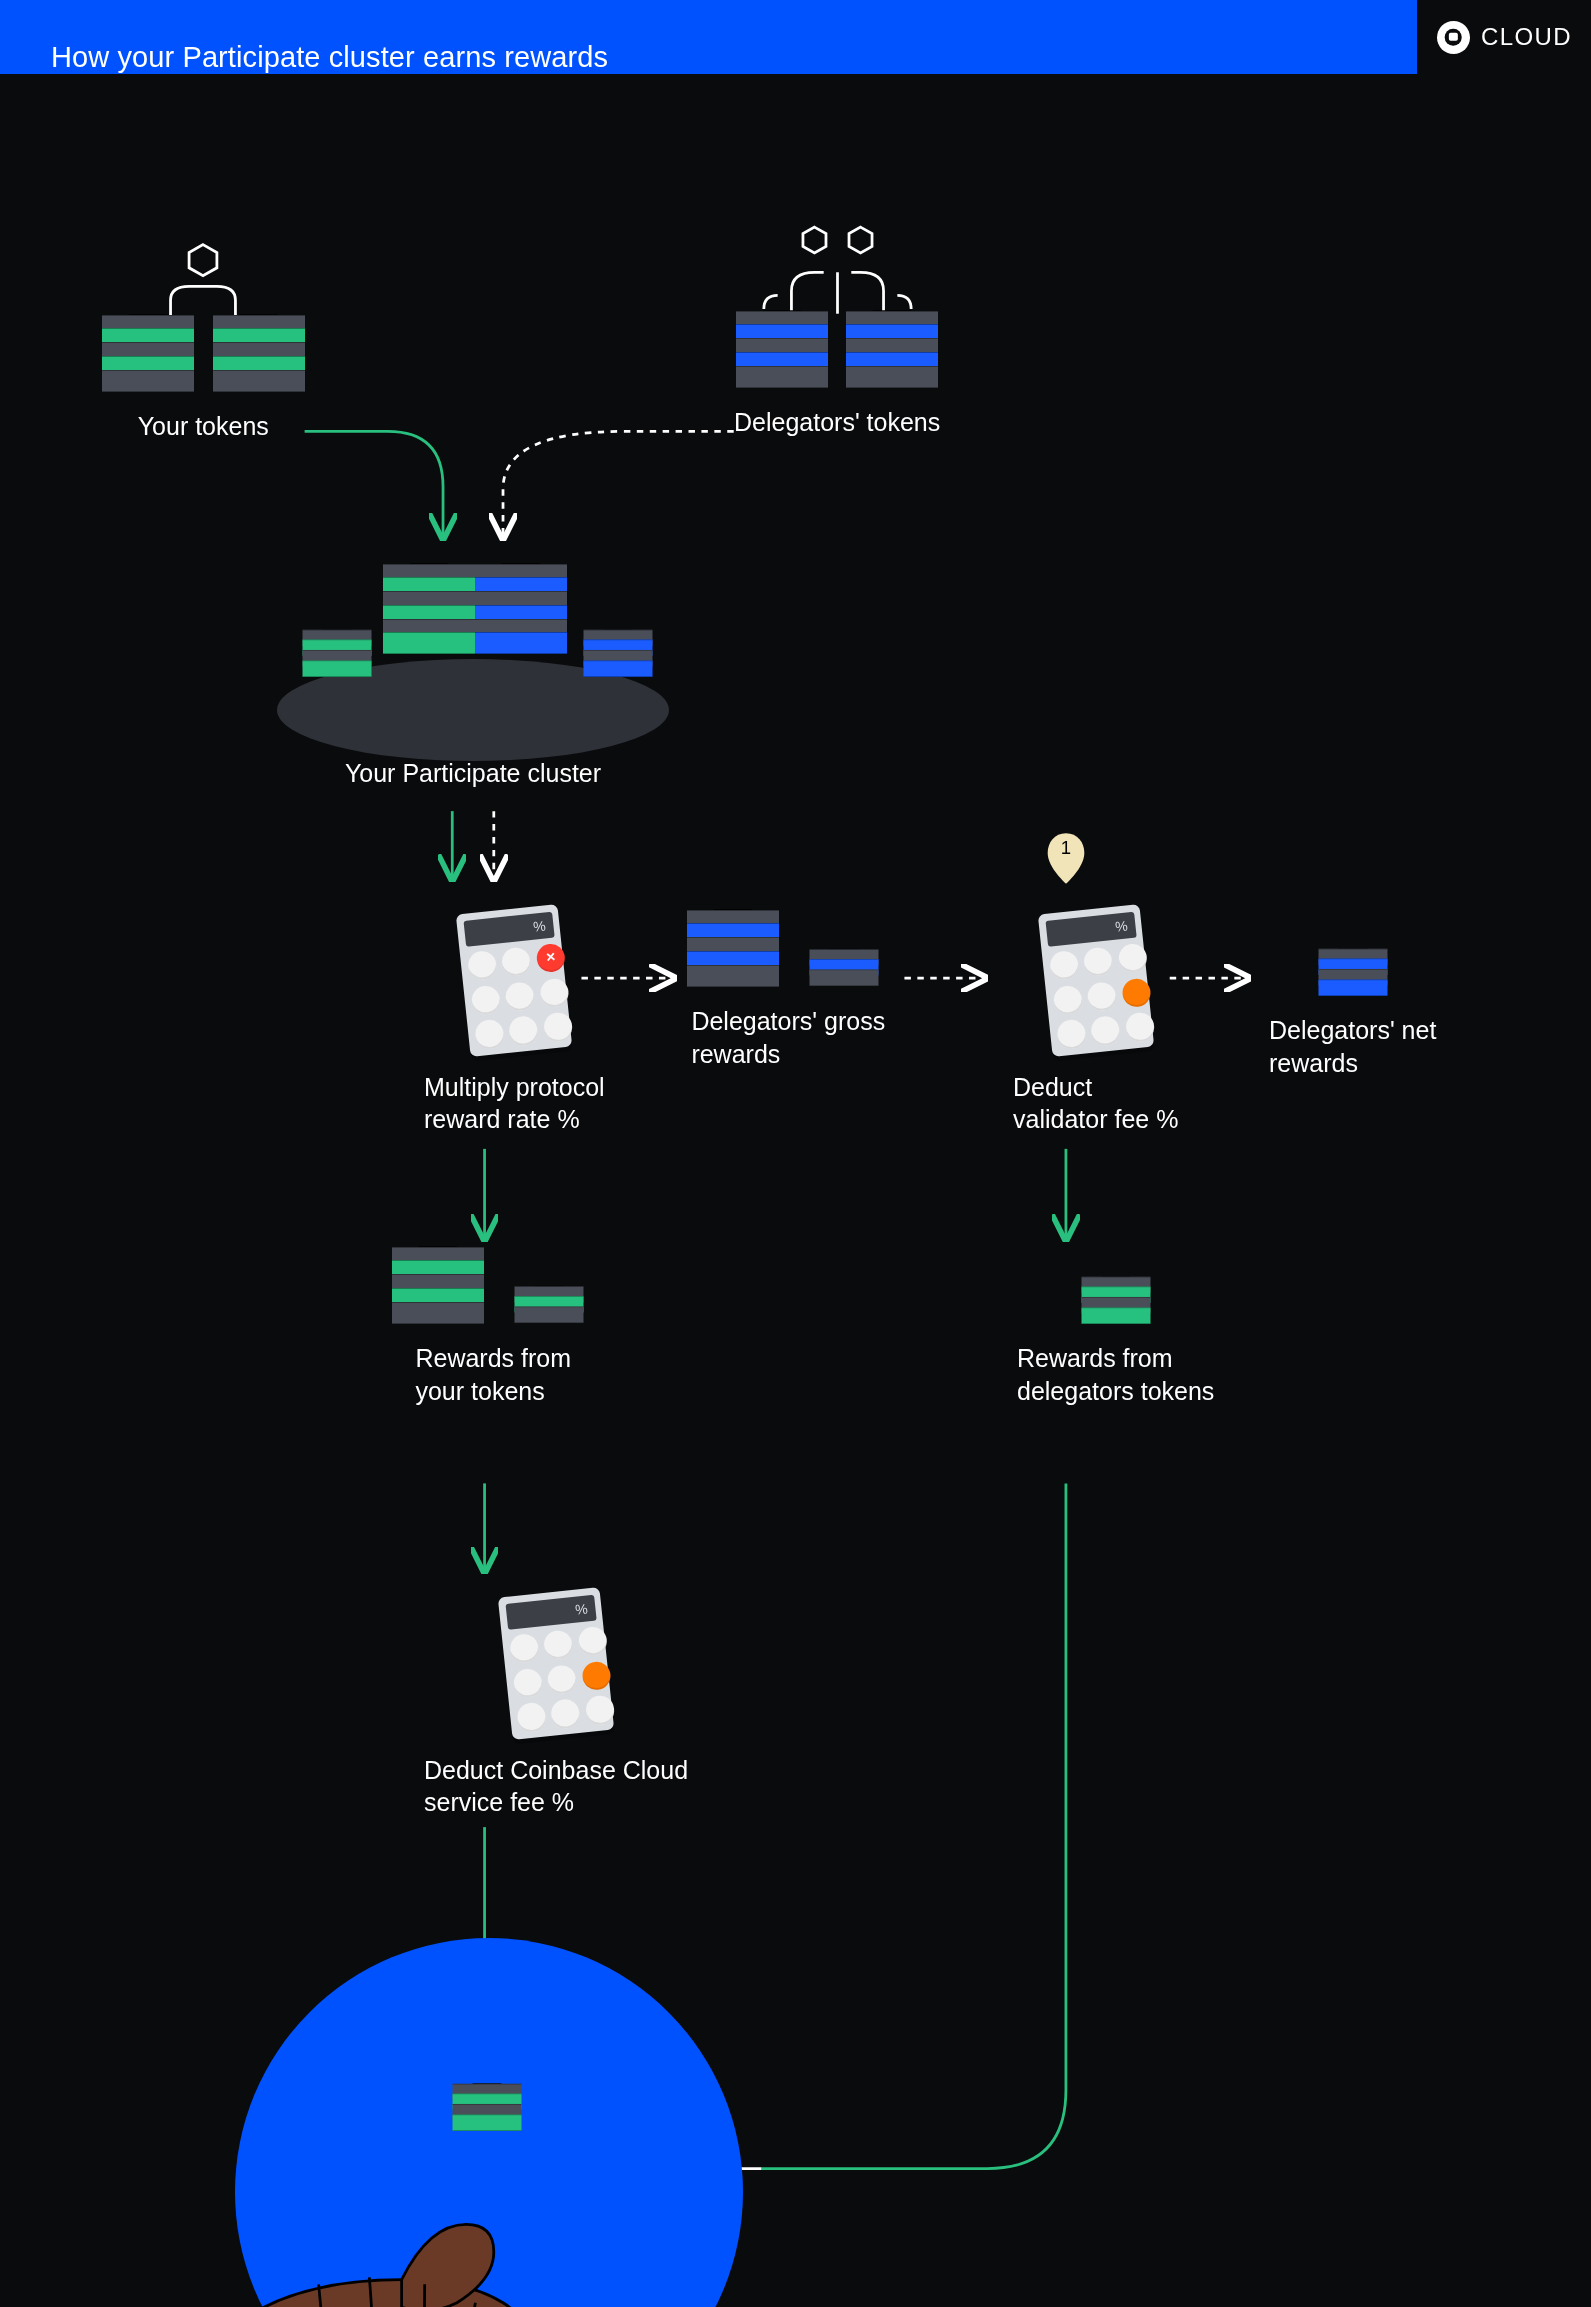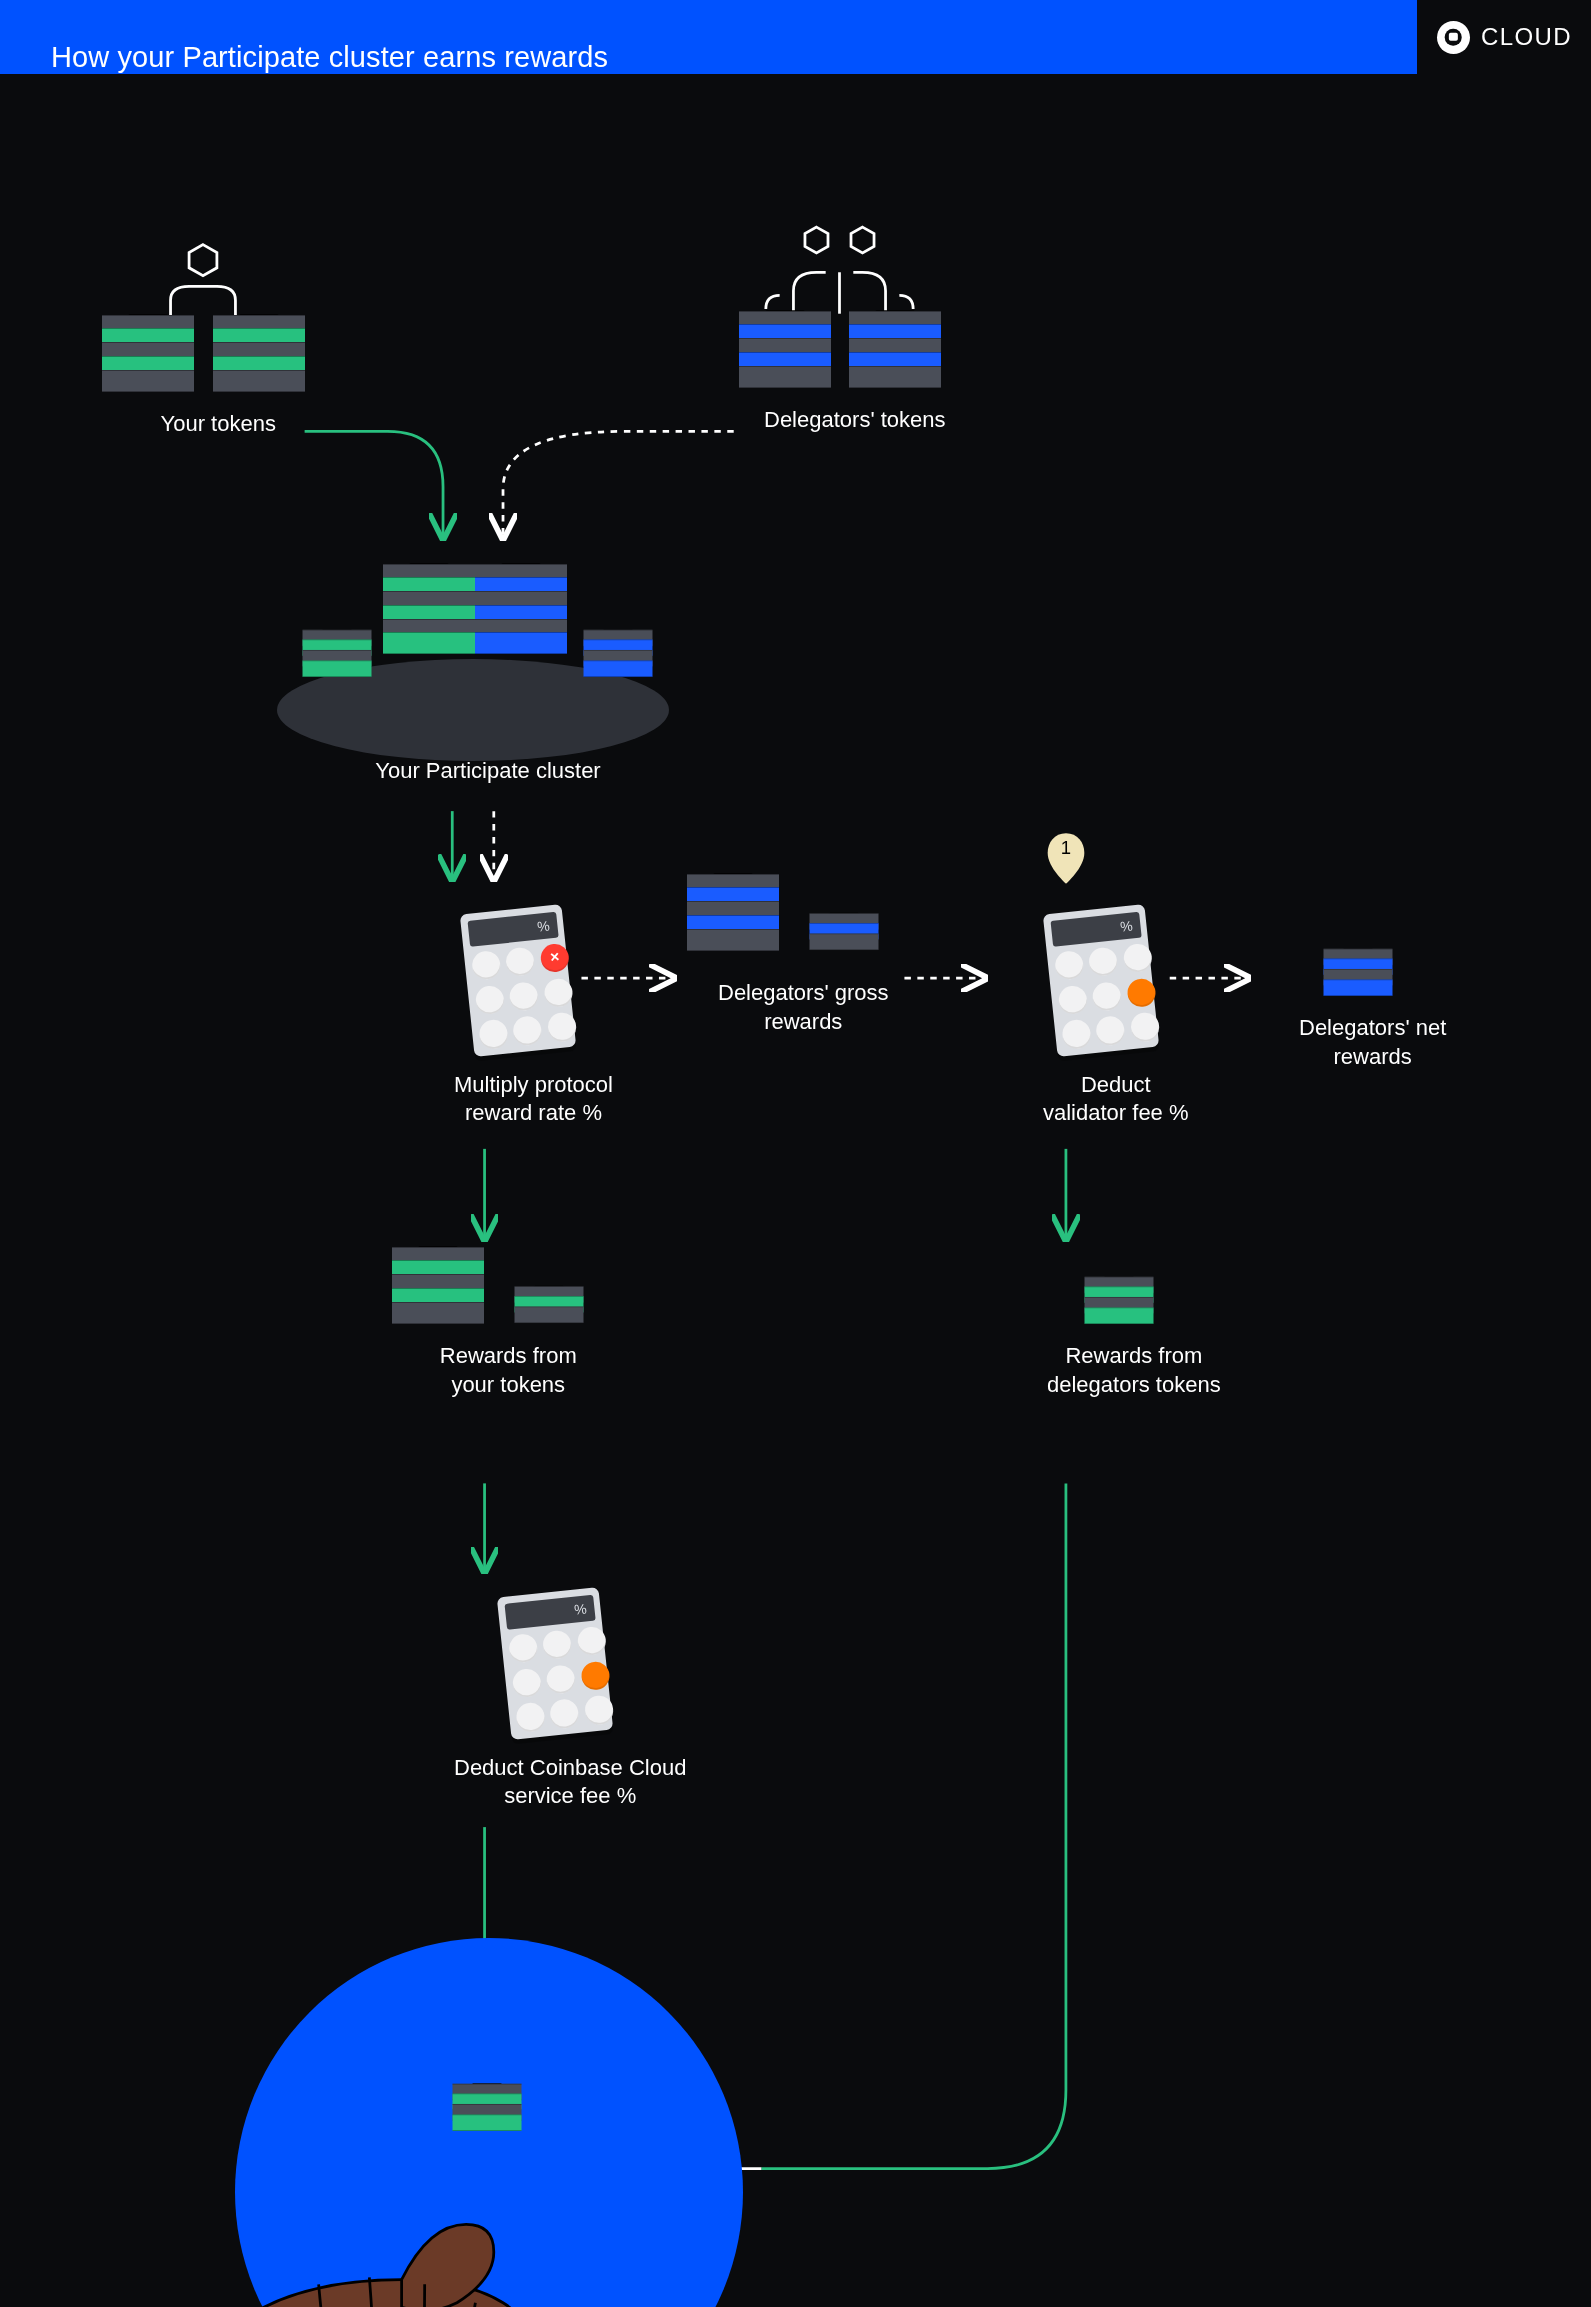--- a/index.html
+++ b/index.html
@@ -90,27 +90,25 @@
   }
 
   
   .node {
     position: absolute;
     display: flex;
     flex-direction: column;
     align-items: center;
   }
   .label {
-    font-size: 22px;
+    font-size: 25px;
     line-height: 1.3;
-    text-align: center;
     color: var(--text);
     margin-top: 18.5px;
     white-space: pre-line;
-    margin-left: 30px;
   }
 
   
   .stacks { display: flex; gap: 18.5px; align-items: flex-end; }
   .stack {
     position: relative;
     width: 92px;
   }
   .stack .layer {
     position: relative;
@@ -511,21 +509,21 @@
           <div class="key"></div>
         <div class="key"></div>
           <div class="key"></div>
           <div class="key"></div>
       </div>
     </div>
     <div class="label">Multiply protocol
 reward rate %</div>
   </div>
 
-  <div class="node" style="left:687px; top:882px;gap:10px;">
+  <div class="node" style="left:687px; top:918px;">
     <div class="stacks">
       <div class="stack">
         <div class="hextop">
             <svg viewBox="0 0 200 70">
               <polygon points="20,35 60,5 140,5 180,35 140,65 60,65" fill="#1a5cff" stroke="#000" stroke-width="4"></polygon>
             </svg>
           </div>
         <div class="layer">
             <div class="band alt"></div>
           </div>

